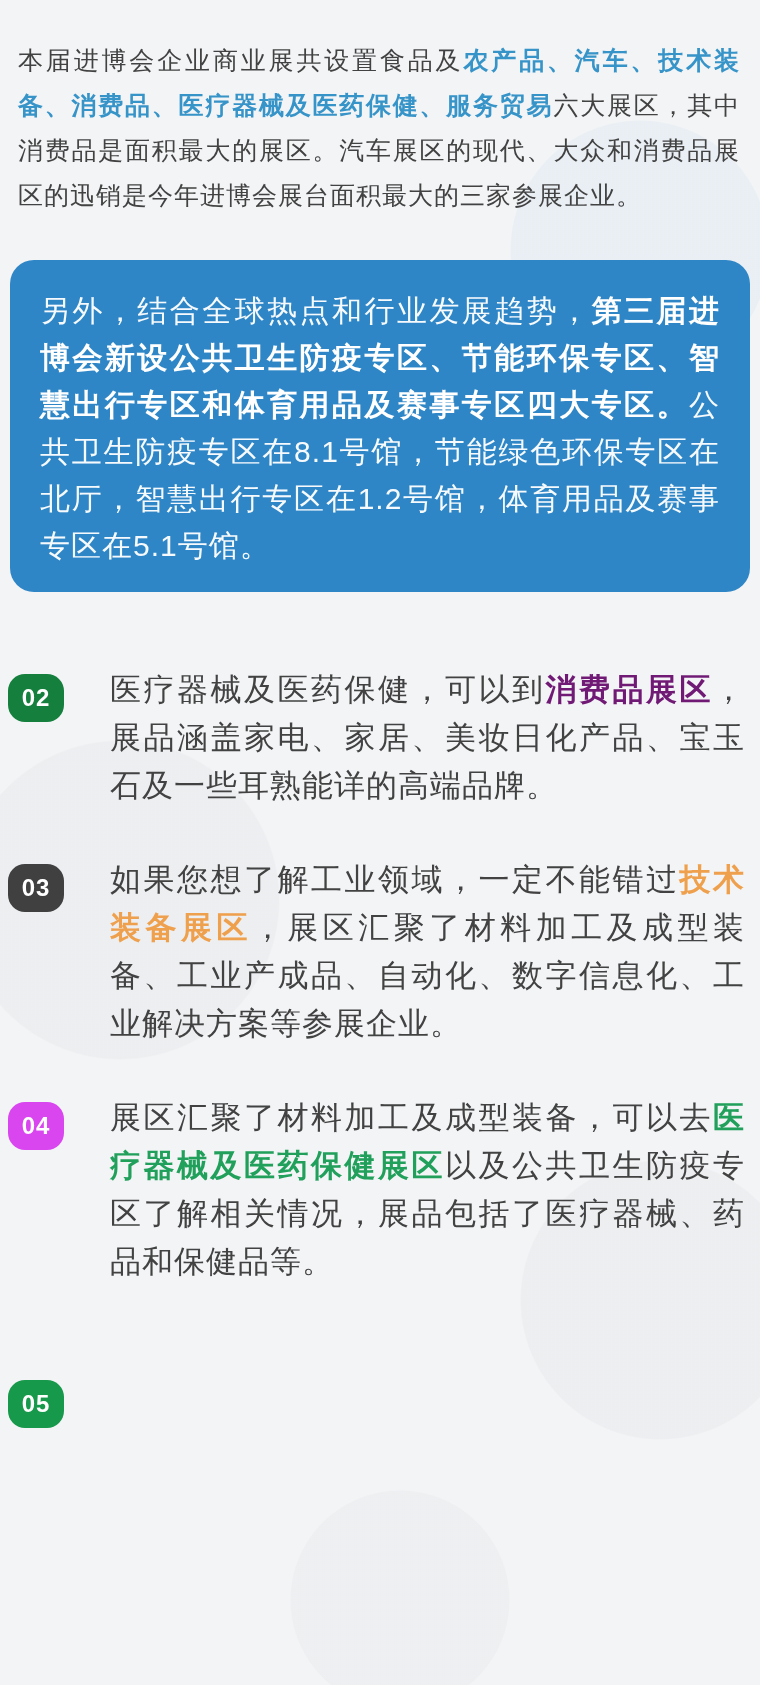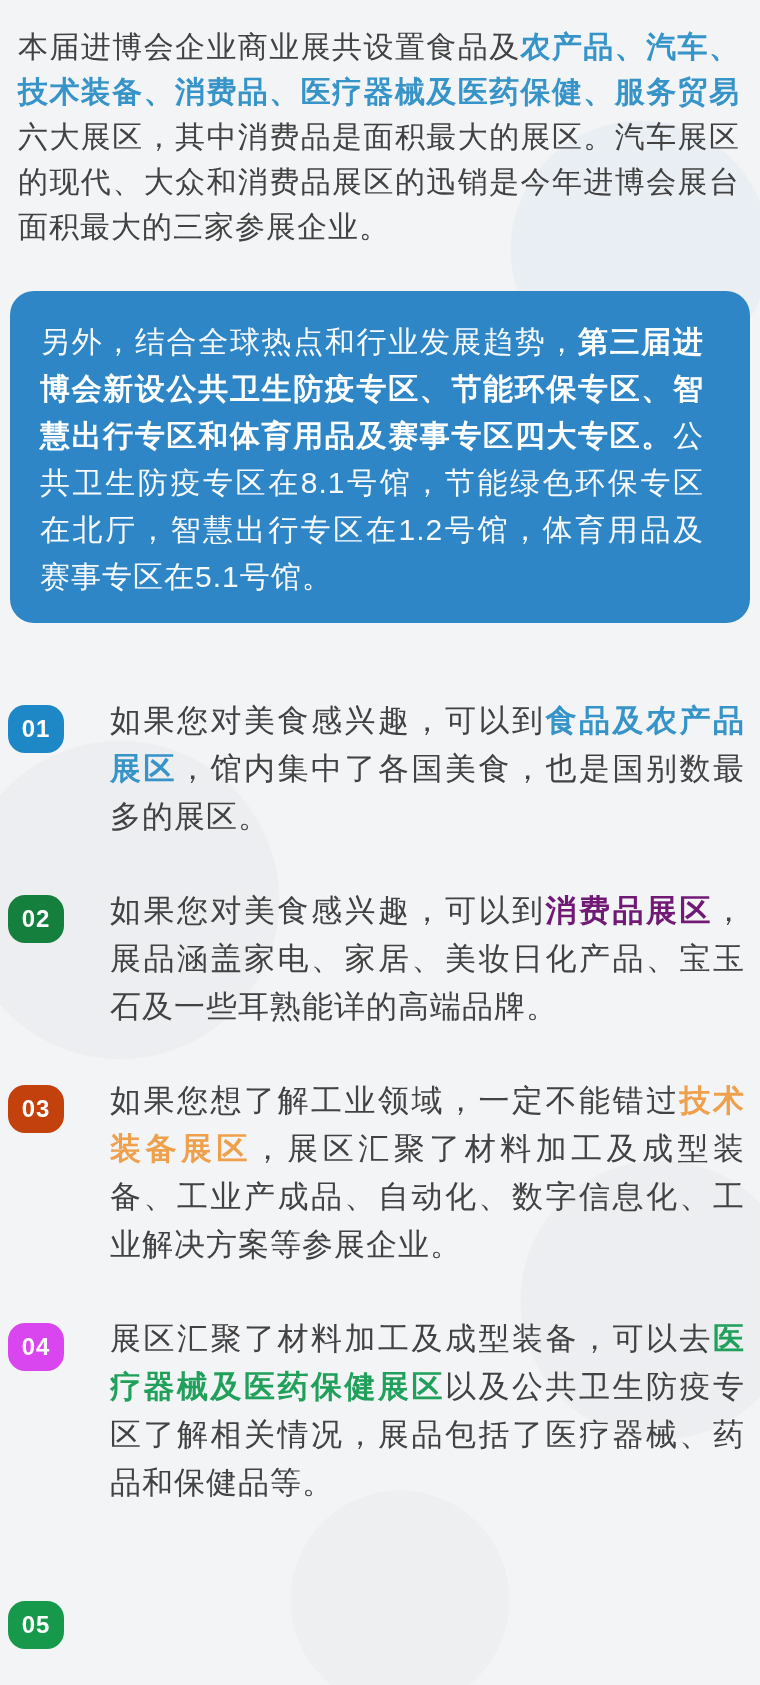--- a/index.html
+++ b/index.html
@@ -16,32 +16,32 @@
     position: absolute; inset: 0; pointer-events: none;
     background:
       radial-gradient(circle 130px at 640px 250px, rgba(190,215,235,.18) 0 99%, transparent 100%),
       radial-gradient(circle 160px at 120px 900px, rgba(200,205,210,.15) 0 99%, transparent 100%),
       radial-gradient(circle 140px at 660px 1300px, rgba(200,205,210,.15) 0 99%, transparent 100%),
       radial-gradient(circle 110px at 400px 1600px, rgba(200,205,210,.12) 0 99%, transparent 100%);
   }
   .page { position: relative; }
 
   .intro {
-    padding: 24px 20px 0 18px;
-    font-size: 30px;
+    padding: 38px 20px 0 18px;
+    font-size: 25px;
     line-height: 45px;
     letter-spacing: 1px;
     text-align: justify;
   }
 
   .callout {
     margin: 42px 10px 0 10px;
     background: #2e86c6;
     border-radius: 24px;
-    padding: 27px 46px 23px 30px;
+    padding: 27px 30px 23px 30px;
     font-size: 30px;
     line-height: 47px;
     letter-spacing: 1px;
     text-align: justify;
   }
 
   .tips { margin-top: 74px; }
   .item {
     display: flex;
     align-items: flex-start;
@@ -83,29 +83,25 @@
 <div class="bg-texture"></div>
 
 <div class="page">
 
   <p class="intro"><span class="seg-normal">本届进博会企业商业展共设置食品及</span><span class="seg-blue">农产品、汽车、技术装备、消费品、医疗器械及医药保健、服务贸易</span><span class="seg-normal">六大展区，其中消费品是面积最大的展区。汽车展区的现代、大众和消费品展区的迅销是今年进博会展台面积最大的三家参展企业。</span></p>
 
   <div class="callout"><span class="seg-white">另外，结合全球热点和行业发展趋势，</span><span class="seg-white-bold">第三届进博会新设公共卫生防疫专区、节能环保专区、智慧出行专区和体育用品及赛事专区四大专区。</span><span class="seg-white">公共卫生防疫专区在8.1号馆，节能绿色环保专区在北厅，智慧出行专区在1.2号馆，体育用品及赛事专区在5.1号馆。</span></div>
 
   <div class="tips">
       <div class="item">
-        <div class="badge" style="background: rgb(30, 136, 199);">01</div>
-        <p class="item-text"><span class="seg-normal">如果您对美食感兴趣，可以到</span><span class="seg-blue">食品及农产品展区</span><span class="seg-normal">，馆内集中了各国美食，也是国别数最多的展区。</span></p>
+        <div class="badge" style="background: #15803d;">02</div>
+        <p class="item-text"><span class="seg-normal">医疗器械及医药保健，可以到</span><span class="seg-red">消费品展区</span><span class="seg-normal">，展品涵盖家电、家居、美妆日化产品、宝玉石及一些耳熟能详的高端品牌。</span></p>
       </div>
       <div class="item">
-        <div class="badge" style="background: #15803d;">02</div>
-        <p class="item-text"><span class="seg-normal">如果您对美食感兴趣，可以到</span><span class="seg-red">消费品展区</span><span class="seg-normal">，展品涵盖家电、家居、美妆日化产品、宝玉石及一些耳熟能详的高端品牌。</span></p>
-      </div>
-      <div class="item">
-        <div class="badge" style="background: #c2410c;">03</div>
+        <div class="badge" style="background: #404040;">03</div>
         <p class="item-text"><span class="seg-normal">如果您想了解工业领域，一定不能错过</span><span class="seg-orange">技术装备展区</span><span class="seg-normal">，展区汇聚了材料加工及成型装备、工业产成品、自动化、数字信息化、工业解决方案等参展企业。</span></p>
       </div>
       <div class="item">
         <div class="badge" style="background: #d946ef;">04</div>
         <p class="item-text"><span class="seg-normal">展区汇聚了材料加工及成型装备，可以去</span><span class="seg-green">医疗器械及医药保健展区</span><span class="seg-normal">以及公共卫生防疫专区了解相关情况，展品包括了医疗器械、药品和保健品等。</span></p>
       </div>
       <div class="item">
         <div class="badge" style="background: rgb(23, 153, 75); margin-top: 48px;">05</div>
       </div>
     </div>

